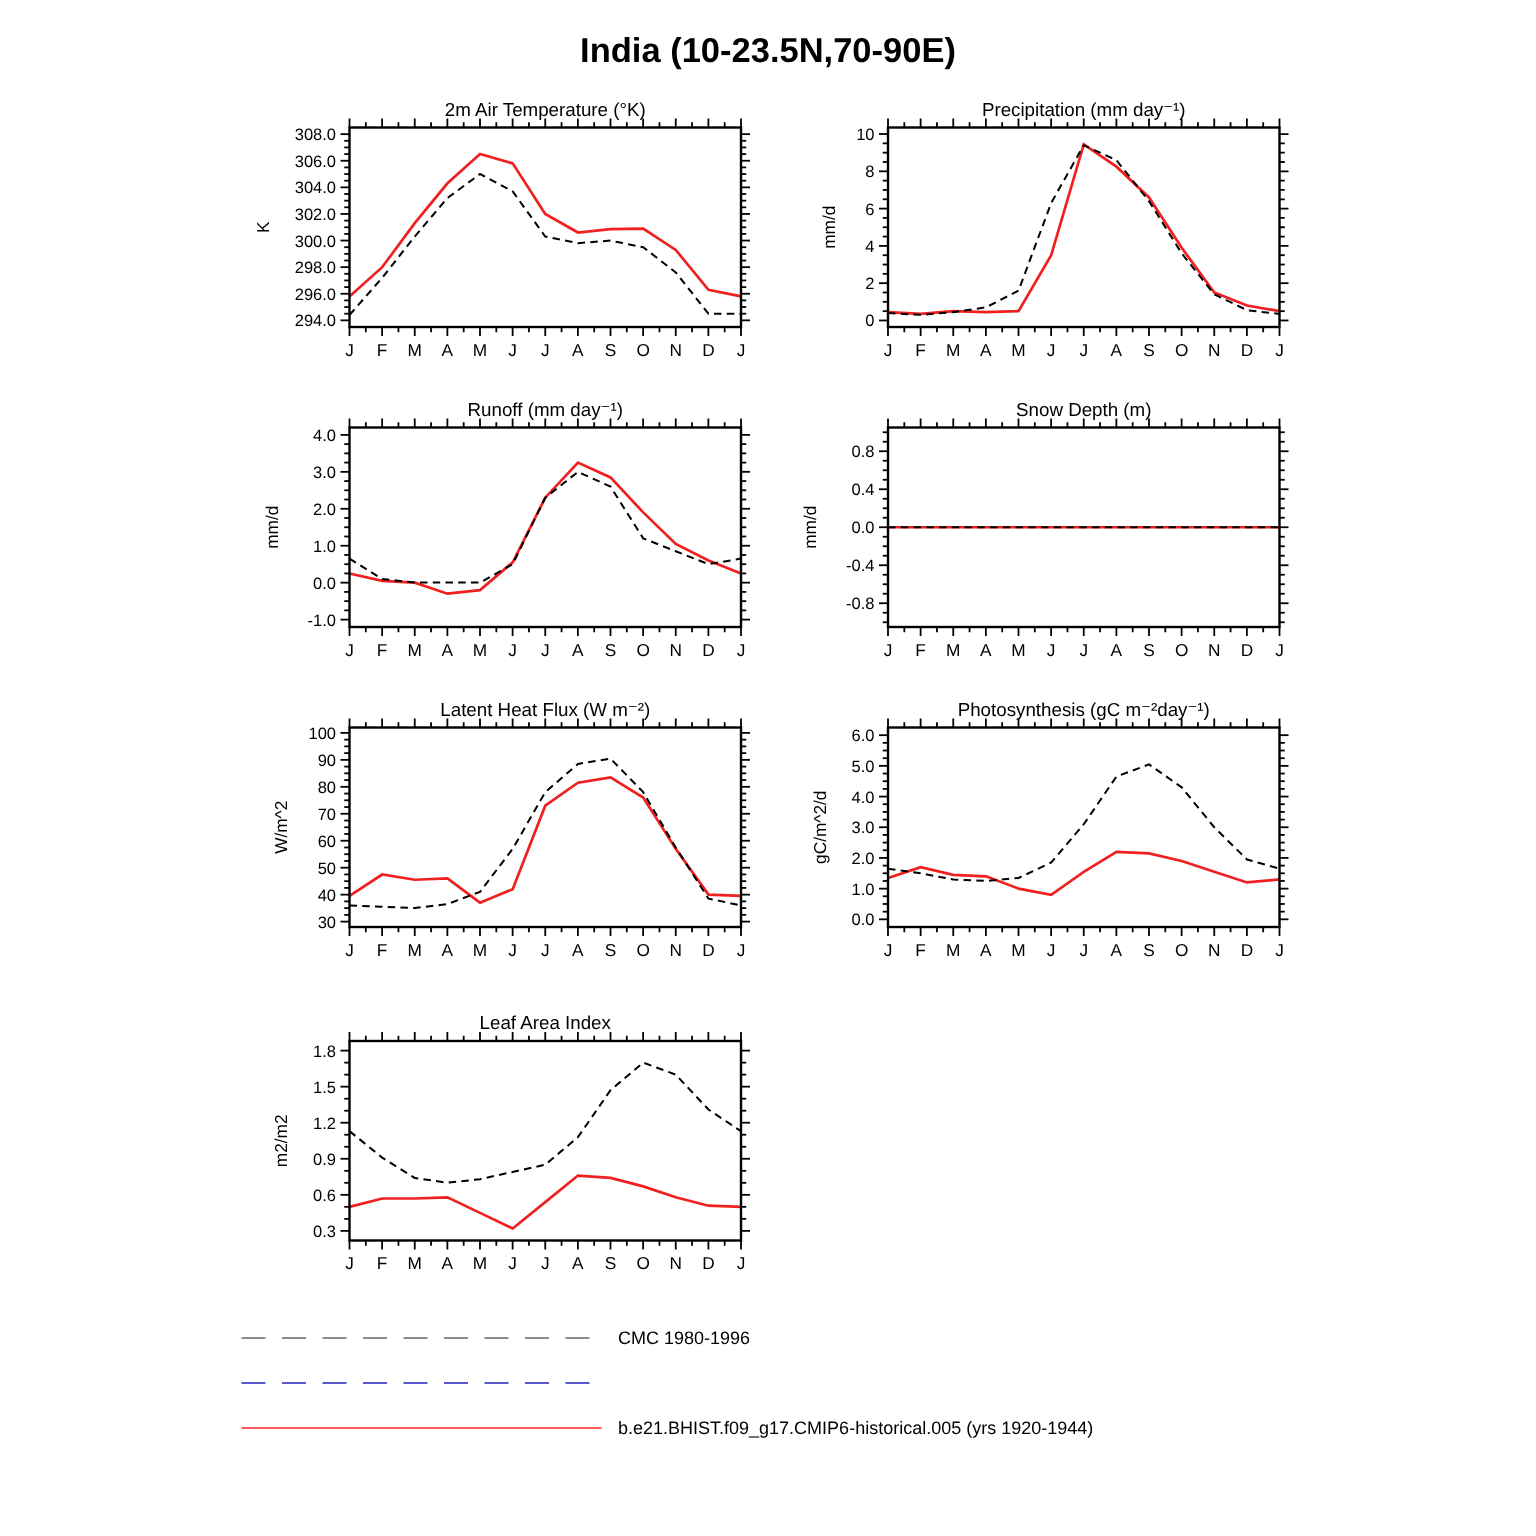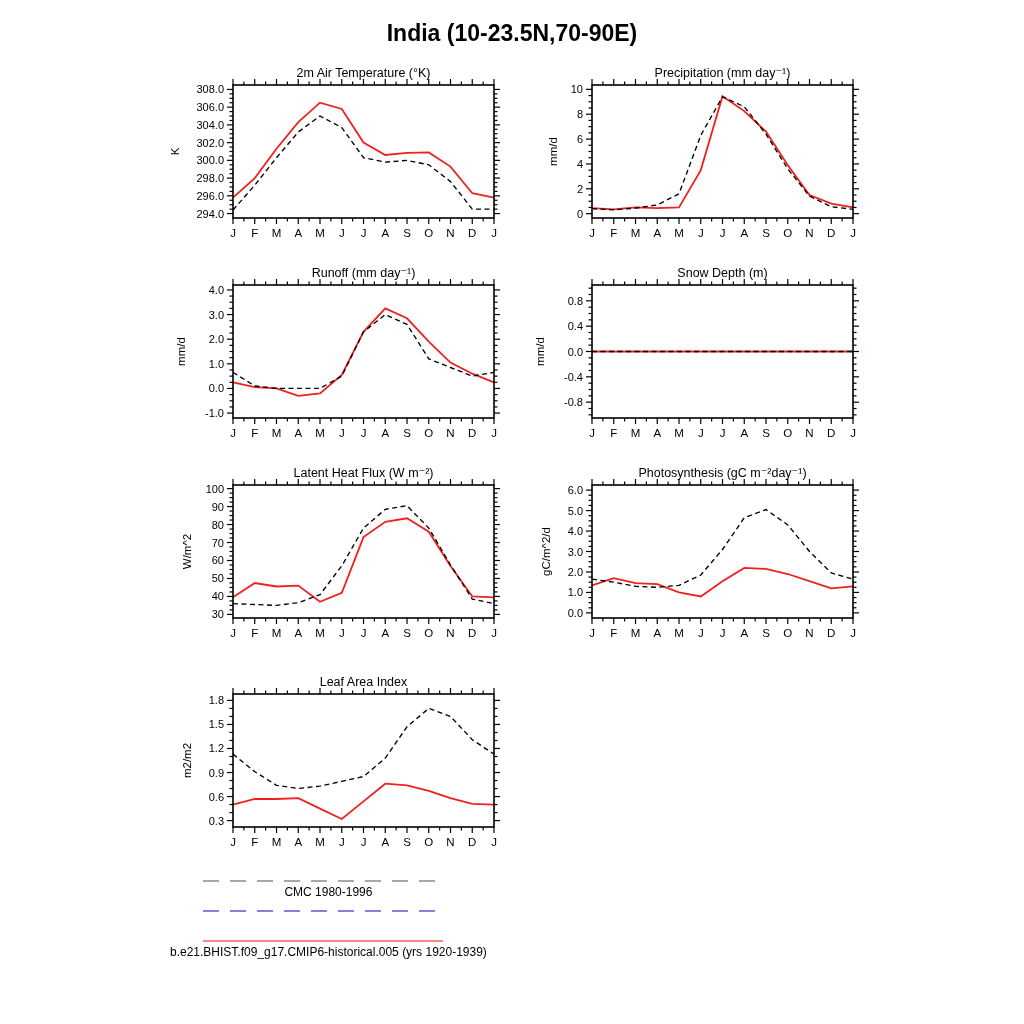--- a/index.html
+++ b/index.html
@@ -1,22 +1,22 @@
 <!DOCTYPE html>
 <html><head>
 <meta charset="utf-8">
 <style>
   html,body{margin:0;padding:0;background:#ffffff;}
   #stage{position:relative;width:1024px;height:1024px;background:#ffffff;overflow:hidden;
-         font-family:"Liberation Sans","DejaVu Sans",sans-serif;}
+         font-family:"Liberation Sans","DejaVu Sans",sans-serif;border-radius:22px;}
   #main-title{position:absolute;top:20px;left:0;width:1024px;text-align:center;
               font-size:23px;font-weight:bold;color:#000;}
   #figure-svg{position:absolute;top:0;left:0;}
   #legend{position:absolute;left:160px;top:877px;}
-  .legend-row{display:flex;align-items:center;height:30px;flex-direction:column;}
+  .legend-row{display:flex;align-items:center;height:30px;}
   .legend-label{font-size:12px;color:#000;margin-left:10px;white-space:nowrap;}
   svg text{font-family:"Liberation Sans","DejaVu Sans",sans-serif;}
 </style>
 </head>
 <body>
 
 <div id="stage">
   <div id="main-title">India (10-23.5N,70-90E)</div>
 
   <svg id="figure-svg" width="1024" height="1024" xmlns="http://www.w3.org/2000/svg">
@@ -905,16 +905,16 @@
     </div>
     <div class="legend-row">
       <svg width="242" height="8">
         <line class="sw" x1="1" y1="4" x2="241" y2="4" stroke="#5a5ace" stroke-width="1.3" stroke-dasharray="16 11"></line>
       </svg>
     </div>
     <div class="legend-row">
       <svg width="242" height="8">
         <line class="sw" x1="1" y1="4" x2="241" y2="4" stroke="#ff5a5a" stroke-width="1.3"></line>
       </svg>
-      <span class="legend-label">b.e21.BHIST.f09_g17.CMIP6-historical.005 (yrs 1920-1939)</span>
+      <span class="legend-label">b.e21.BHIST.f09_g17.CMIP6-historical.005 (yrs 1920-1944)</span>
     </div>
   </div>
 </div>
 
 </body></html>

